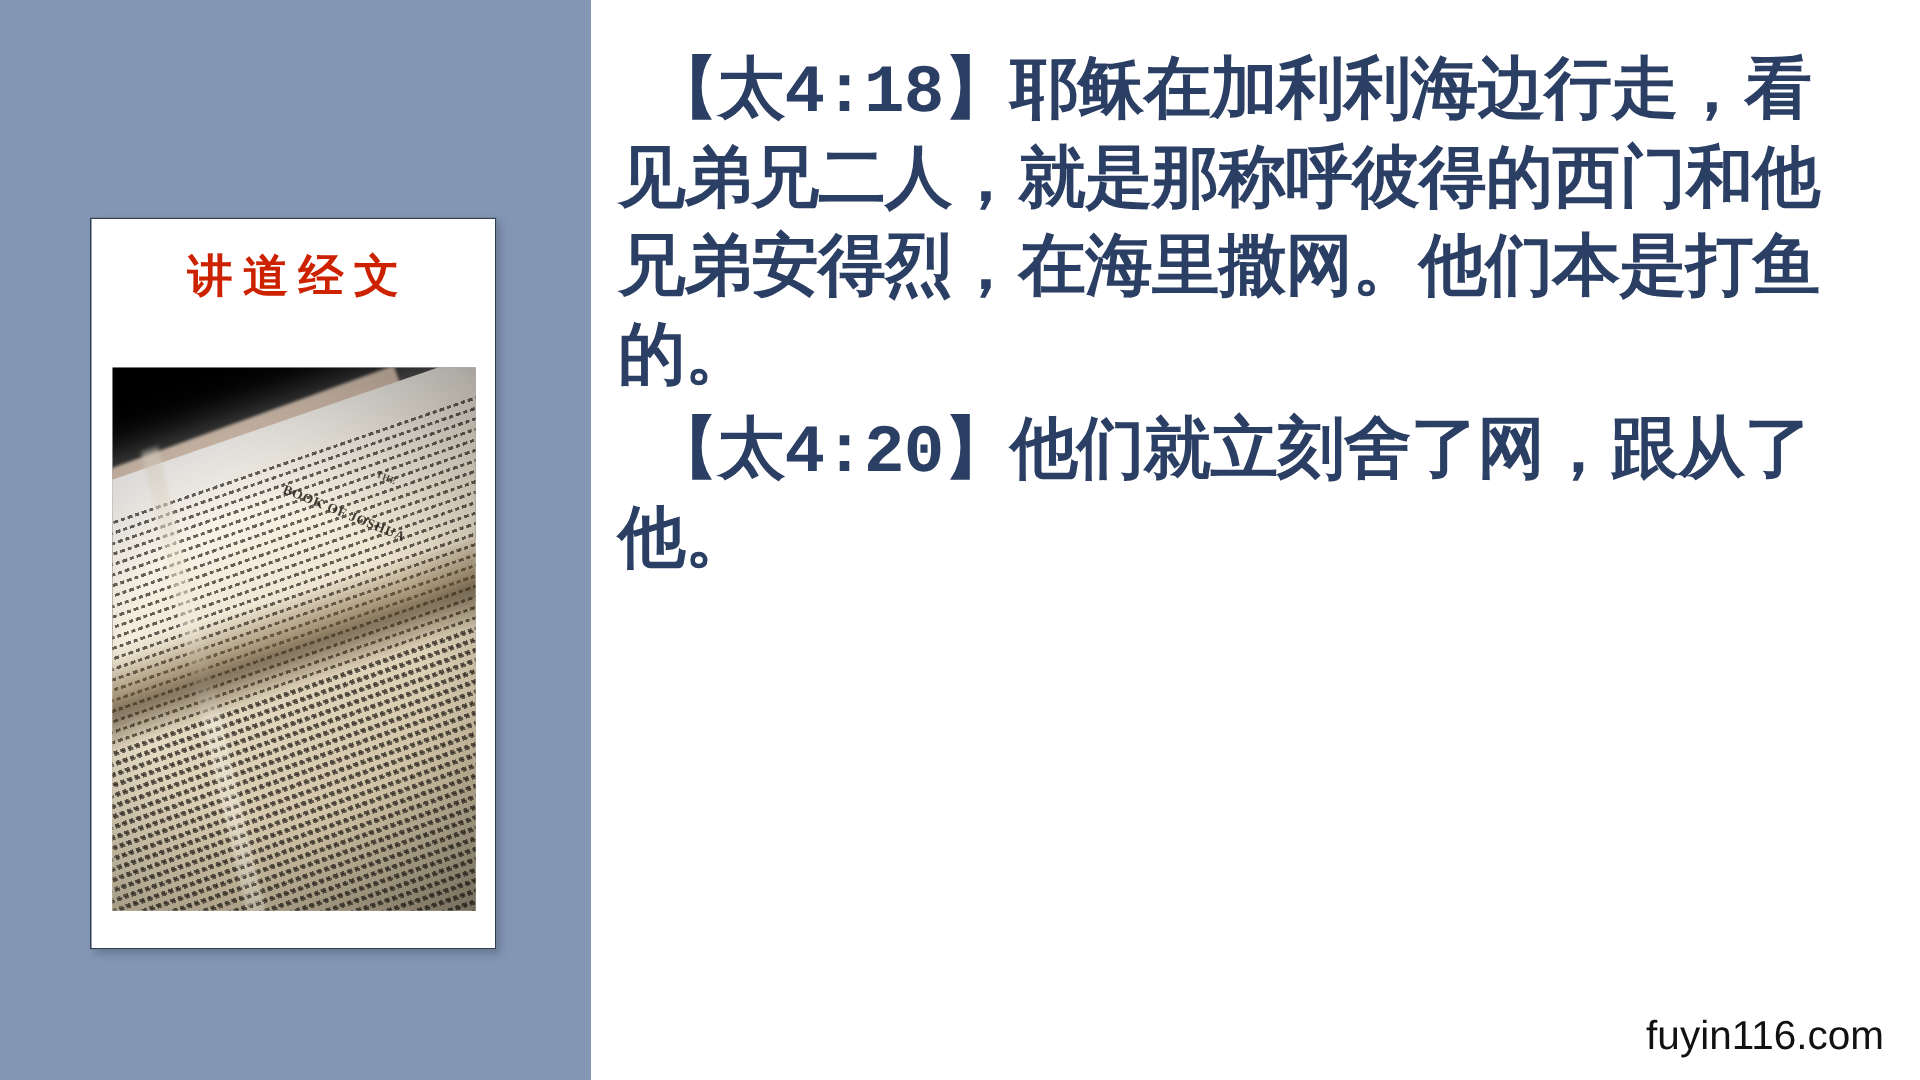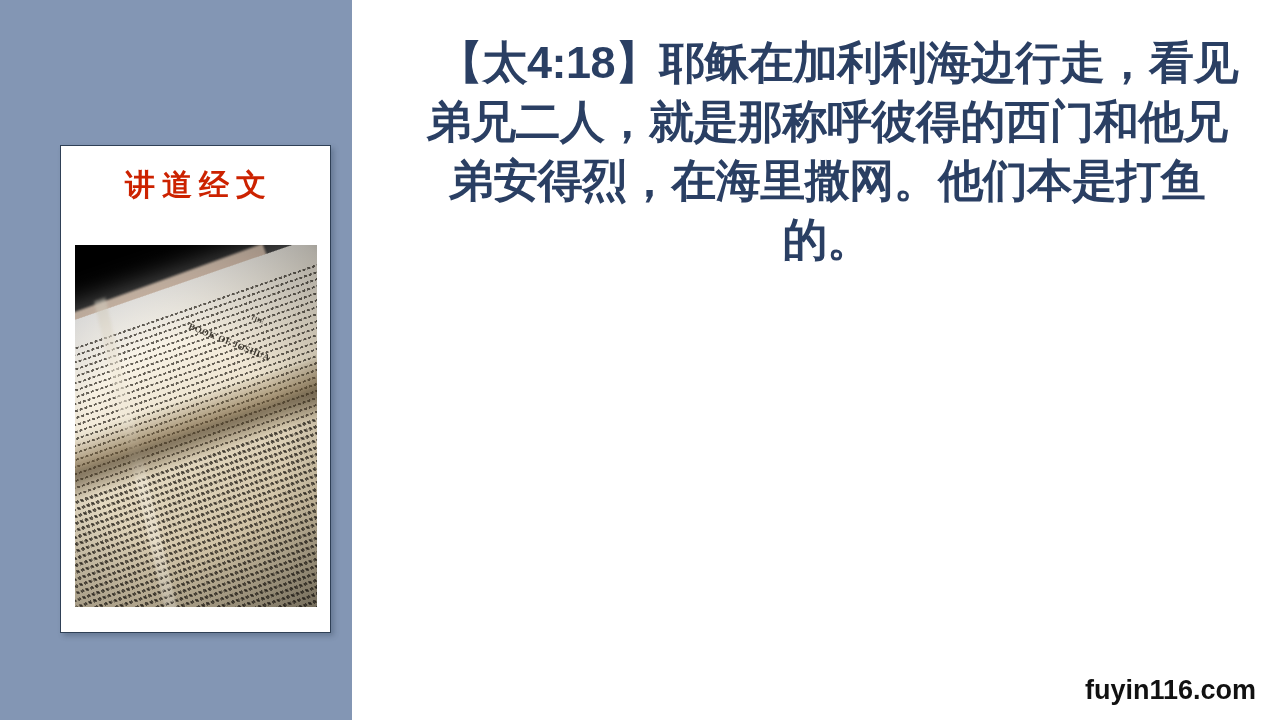--- a/index.html
+++ b/index.html
@@ -17,21 +17,21 @@
     width: 1280px;
     height: 720px;
     background: #ffffff;
   }
 
   
   #left-panel {
     position: absolute;
     left: 0;
     top: 0;
-    width: 352px;
+    width: 394px;
     height: 720px;
     background: #8396b4;
   }
 
   #scripture-card {
     position: absolute;
     left: 60px;
     top: 145px;
     width: 271px;
     height: 488px;
@@ -233,39 +233,38 @@
 
   #verse-body {
     position: absolute;
     left: 18px;
     top: 34px;
     width: 830px;
   }
 
   .verse {
     color: #2a3f63;
-    font-family: Liberation Sans, sans-serif;
+    font-family: Liberation Mono, monospace;
     font-size: 45px;
     font-weight: 700;
     line-height: 1.31;
     letter-spacing: -0.5px;
     text-indent: 22px;
     margin: 0 0 4px 0;
     word-break: break-all;
-    text-align: center;
   }
 
   #watermark {
     position: absolute;
     right: 24px;
     bottom: 14px;
     color: #111111;
     font-family: "Liberation Sans", sans-serif;
     font-size: 27px;
-    font-weight: 700;
+    font-weight: 400;
     letter-spacing: 0px;
   }
 </style>
 </head>
 <body>
 
 <div id="slide">
 
   <div id="left-panel">
 
@@ -286,19 +285,20 @@
         <div class="photo-vignette"></div>
       </div>
 
     </div>
   </div>
 
   <div id="right-panel">
 
     <div id="verse-body">
       <p class="verse">【太4:18】耶稣在加利利海边行走，看见弟兄二人，就是那称呼彼得的西门和他兄弟安得烈，在海里撒网。他们本是打鱼的。</p>
+      <p class="verse">【太4:20】他们就立刻舍了网，跟从了他。</p>
     </div>
 
     <div id="watermark">fuyin116.com</div>
 
   </div>
 
 </div>
 
 </body></html>

